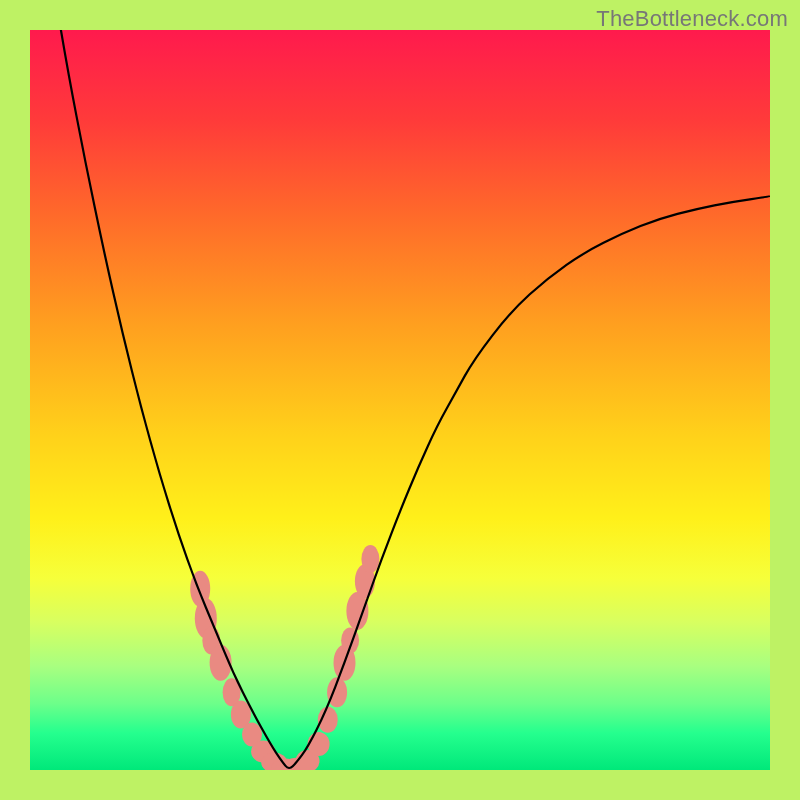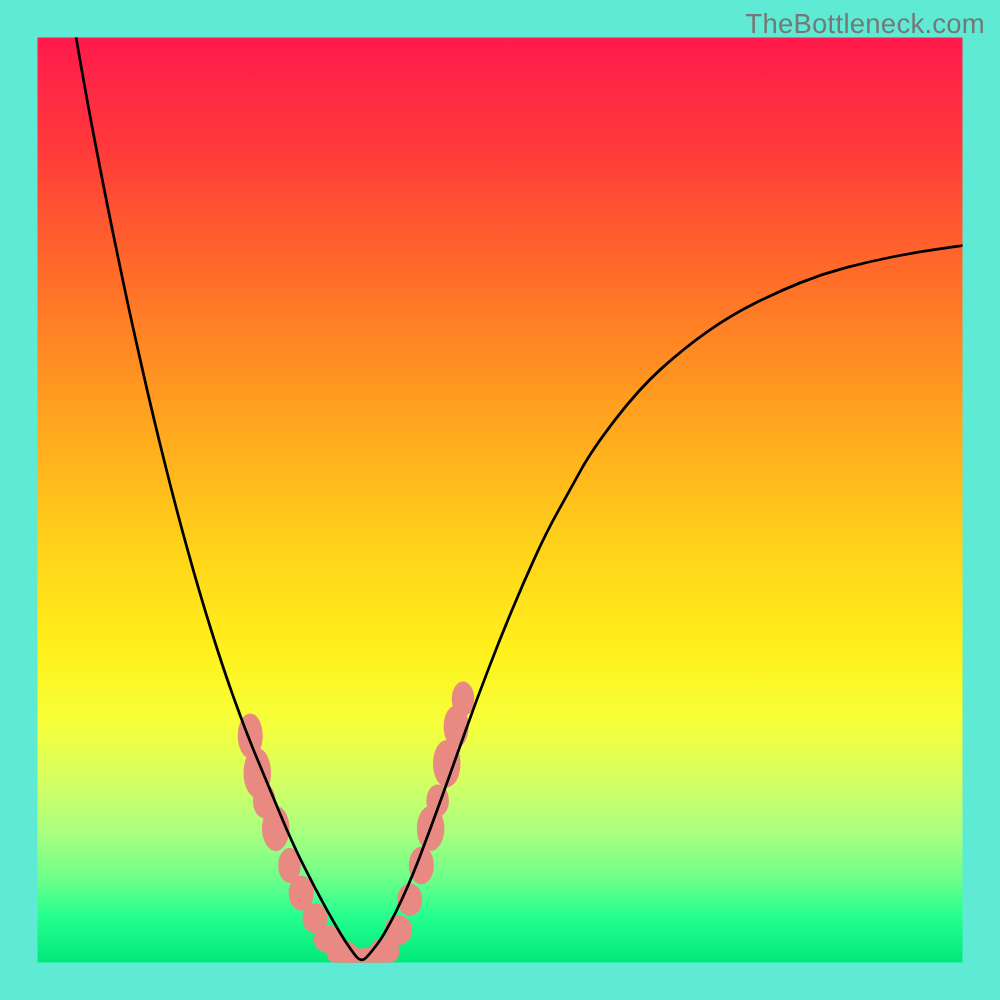--- a/index.html
+++ b/index.html
@@ -7,21 +7,21 @@
     padding: 0;
     width: 800px;
     height: 800px;
     background: #000;
     overflow: hidden;
     font-family: Arial, Helvetica, sans-serif;
   }
   .frame {
     position: absolute;
     inset: 0;
-    background: #5eead4;
+    background: #bef264;
   }
   .plot-area {
     position: absolute;
     left: 30px;
     top: 30px;
     width: 740px;
     height: 740px;
     
     background: linear-gradient(
       to bottom,

